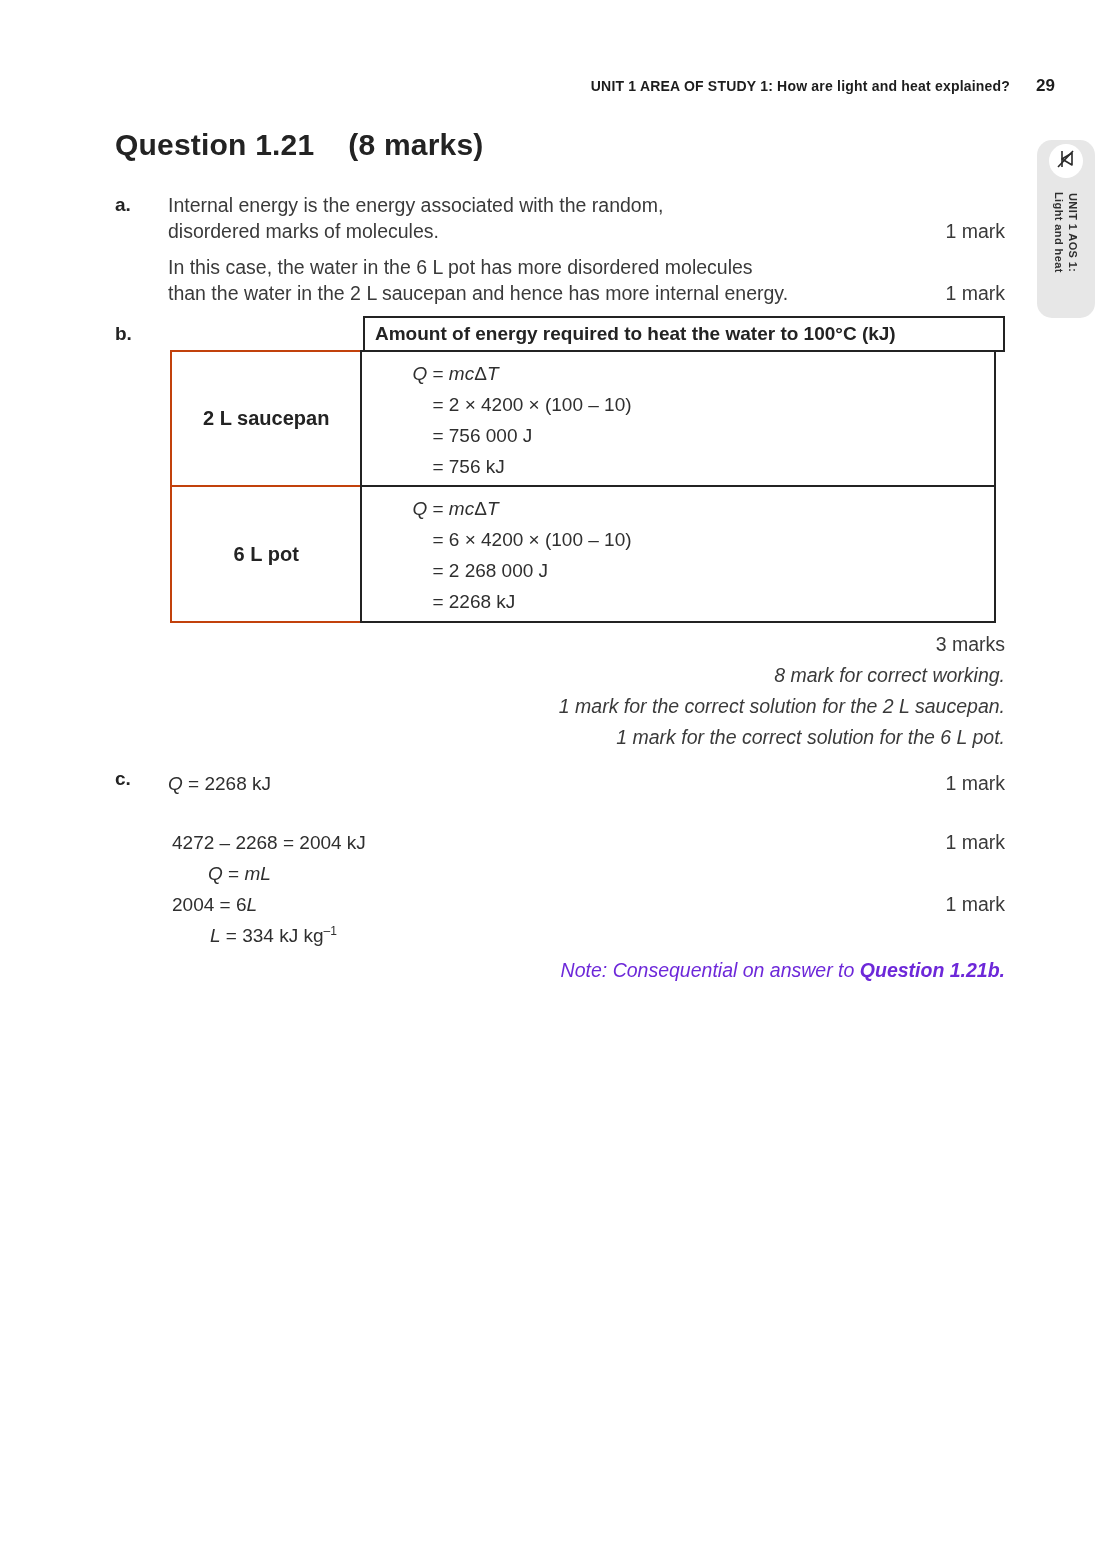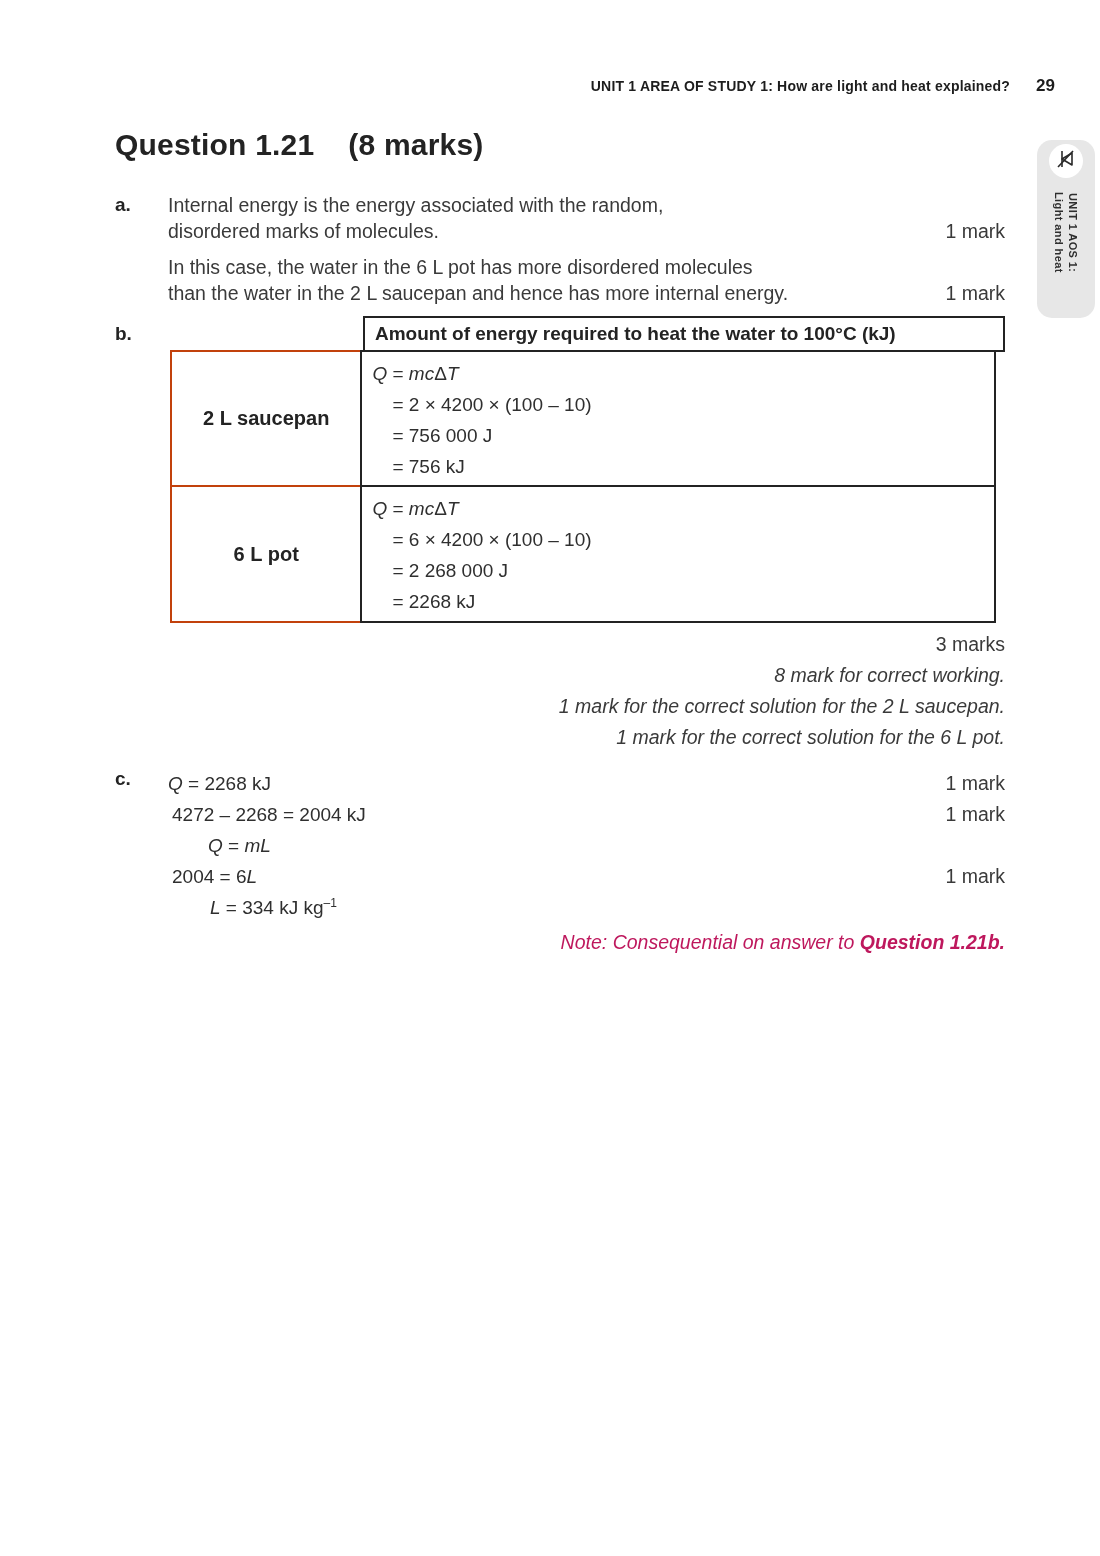--- a/index.html
+++ b/index.html
@@ -62,39 +62,39 @@
     box-sizing:border-box;width:195px;border:2px solid #c2410c;
     display:flex;align-items:center;justify-content:center;
     font-weight:bold;font-size:20px;color:#232323;
   }
   .b-work{
     box-sizing:border-box;width:644px;margin-left:-2px;border:2px solid #232323;
     padding:6px 10px 0 10px;
   }
   .b-row-1 .b-item,.b-row-1 .b-work{height:137px;}
   .b-row-2 .b-item,.b-row-2 .b-work{height:138px;}
-  .work-line{font-size:19px;line-height:31px;color:#2f2f2f;white-space:nowrap;}
+  .work-line{font-size:19px;line-height:31px;color:#2f2f2f;white-space:nowrap;margin-left:40px;}
   .work-line + .work-line{padding-left:20px;}
 
   
   .marks-block{
     position:absolute;top:629px;left:115px;width:890px;text-align:right;
     font-size:19.5px;line-height:31px;color:#3a3a3a;
   }
   .marks-block .note-line{font-style:italic;}
 
   
   .part-c{position:absolute;top:768px;left:115px;width:890px;font-size:19.5px;}
   .c-line{position:relative;line-height:31px;white-space:nowrap;color:#2f2f2f;font-size:19px;}
   .c-line .mark{position:absolute;right:0;top:0;color:#3a3a3a;font-size:19.5px;}
-  .c-line:nth-child(2){padding-left:4px;}
+  .c-line:nth-child(2){padding-left:4px;margin-top:28px;}
   .c-line:nth-child(3){padding-left:40px;}
   .c-line:nth-child(4){padding-left:4px;}
   .c-line:nth-child(5){padding-left:42px;}
-  .c-note{margin-top:4px;text-align:right;font-style:italic;color:#be185d;line-height:31px;}
+  .c-note{margin-top:4px;text-align:right;font-style:italic;color:#6d28d9;line-height:31px;}
   .c-note .bold{font-weight:bold;}
 </style>
 </head>
 <body>
 
 <div class="page">
 
   <div class="running-head">
     <span class="rh-text">UNIT 1 AREA OF STUDY 1: How are light and heat explained?</span>
     <span class="rh-page">29</span>

